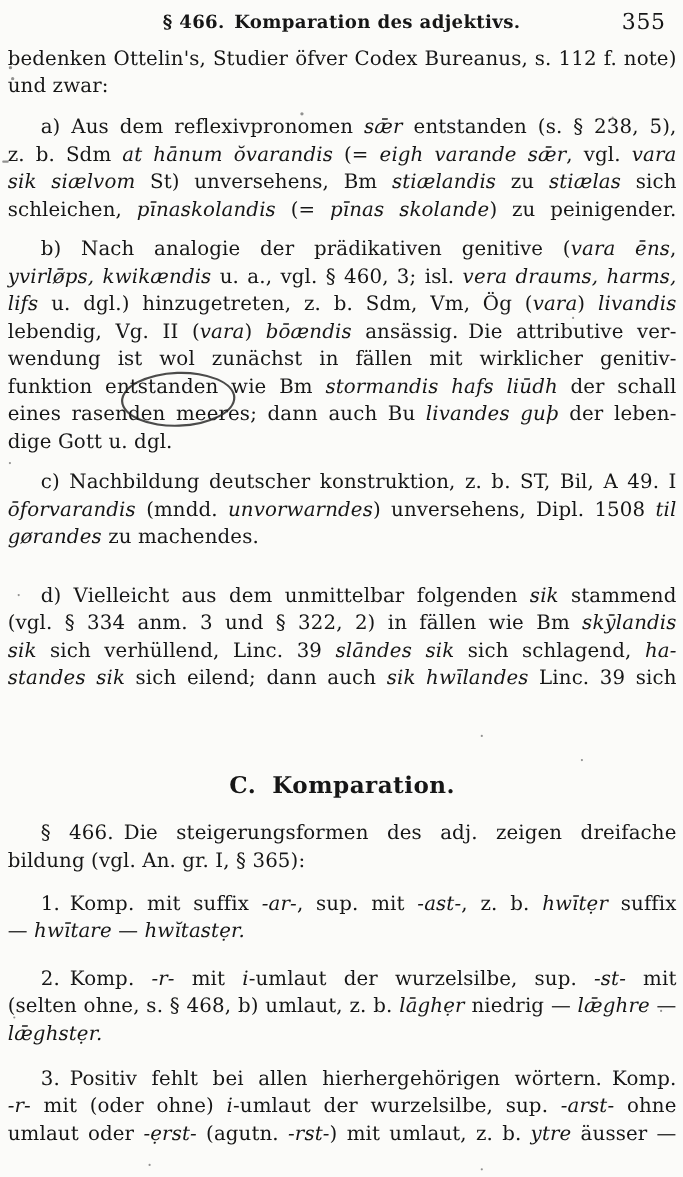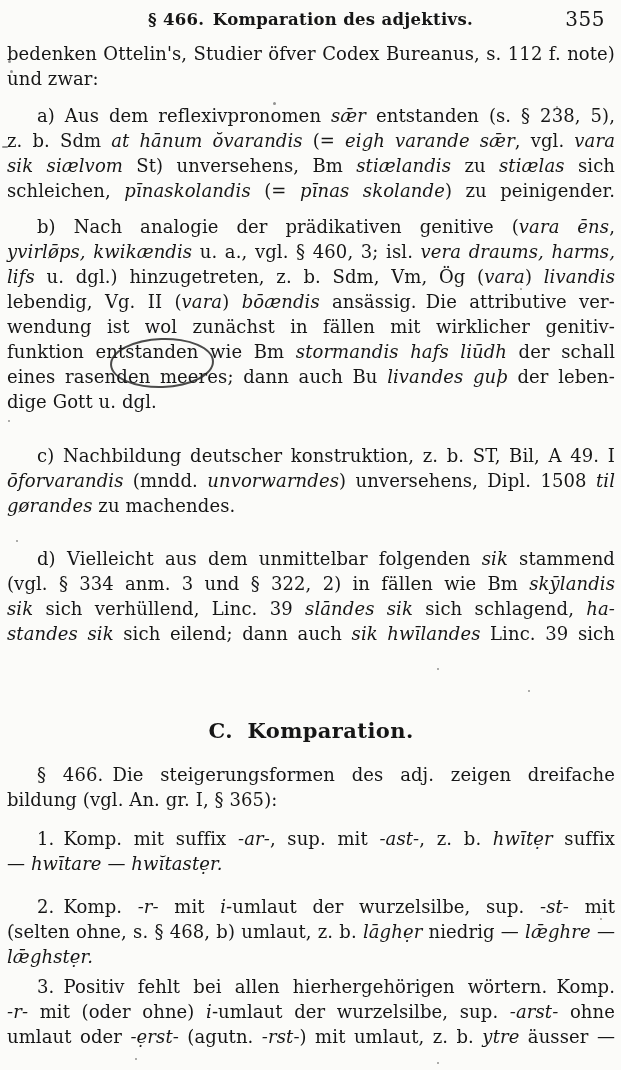--- a/index.html
+++ b/index.html
@@ -29,34 +29,34 @@
     text-align:justify;text-align-last:justify;
     white-space:normal;overflow:visible;
     letter-spacing:.1px;
   }
   .line.noj{text-align-last:left;}
   .line.first{padding-left:30px;}
   i{font-style:italic;}
   .blk-intro{margin-top:10px;}
   .blk-a{margin-top:12px;}
   .blk-b{margin-top:11px;}
-  .blk-c{margin-top:29px;}
+  .blk-c{margin-top:12px;}
   .blk-d{margin-top:28px;}
   .section-heading{
     margin-top:70px;
     text-align:center;
     font-weight:bold;
     font-size:21px;line-height:30px;
     word-spacing:7px;
     letter-spacing:.4px;
   }
   .blk-s466{margin-top:16px;}
   .blk-item1{margin-top:14px;}
   .blk-item2{margin-top:18px;}
-  .blk-item3{margin-top:5px;}
+  .blk-item3{margin-top:16px;}
   .pencil-ellipse{
     position:absolute;
     left:110px;top:338px;width:100px;height:46px;
     border:2px solid rgba(35,35,35,.82);
     border-radius:50%;
     transform:rotate(-2deg);
     pointer-events:none;
   }
   .speck{
     position:absolute;width:3px;height:3px;border-radius:50%;

